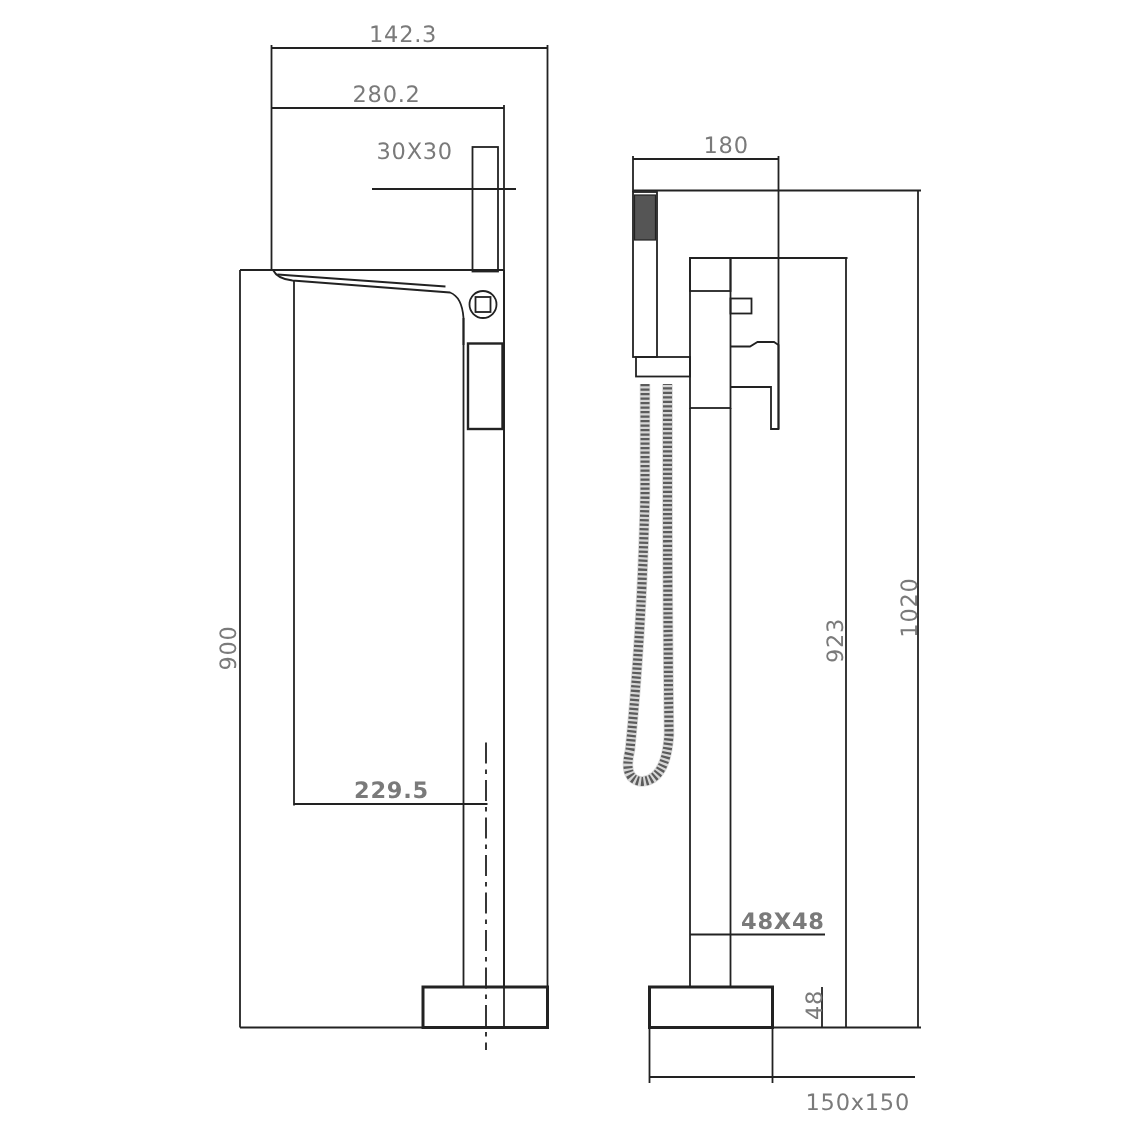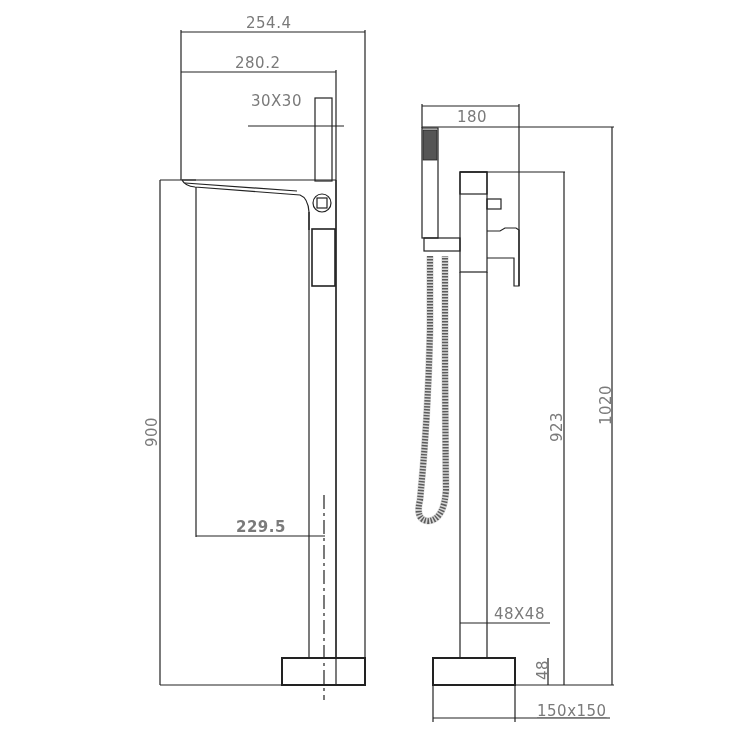--- a/index.html
+++ b/index.html
@@ -80,25 +80,25 @@
       <line x1="515" y1="685" x2="515" y2="722"></line>
       <line x1="433" y1="718" x2="610" y2="718"></line>
     </g>
 
     <g fill="none" stroke="#333">
       <path d="M430 256 L430 330 Q428 420 420 500 Q415 520 428 521 Q444 520 446 490 Q445 400 445 330 L445 256" stroke-width="6" stroke-dasharray="1.5,1.5"></path>
       <path d="M430 256 L430 330 Q428 420 420 500 Q415 520 428 521 Q444 520 446 490 Q445 400 445 330 L445 256" stroke-width="7" stroke="#999" opacity="0.4"></path>
     </g>
   </svg>
 
-  <div class="lbl" style="left:246px;top:14px;">254.4</div>
+  <div class="lbl" style="left:246px;top:14px;">142.3</div>
   <div class="lbl" style="left:235px;top:54px;">280.2</div>
   <div class="lbl" style="left:251px;top:92px;">30X30</div>
   <div class="lbl rot" style="left:137px;top:423px;">900</div>
   <div class="lbl" style="left:236px;top:518px;font-weight:bold;">229.5</div>
 
-  <div class="lbl" style="left:457px;top:88px;margin-top:20px;">180</div>
+  <div class="lbl" style="left:469px;top:88px;">180</div>
   <div class="lbl rot" style="left:542px;top:418px;">923</div>
   <div class="lbl rot" style="left:586px;top:396px;">1020</div>
-  <div class="lbl" style="left:494px;top:605px;">48X48</div>
+  <div class="lbl" style="left:494px;top:605px;font-weight:bold;">48X48</div>
   <div class="lbl rot" style="left:533px;top:661px;">48</div>
-  <div class="lbl" style="left:537px;top:702px;text-decoration:underline;">150x150</div>
+  <div class="lbl" style="left:537px;top:726px;">150x150</div>
 </div>
 
 </body></html>

